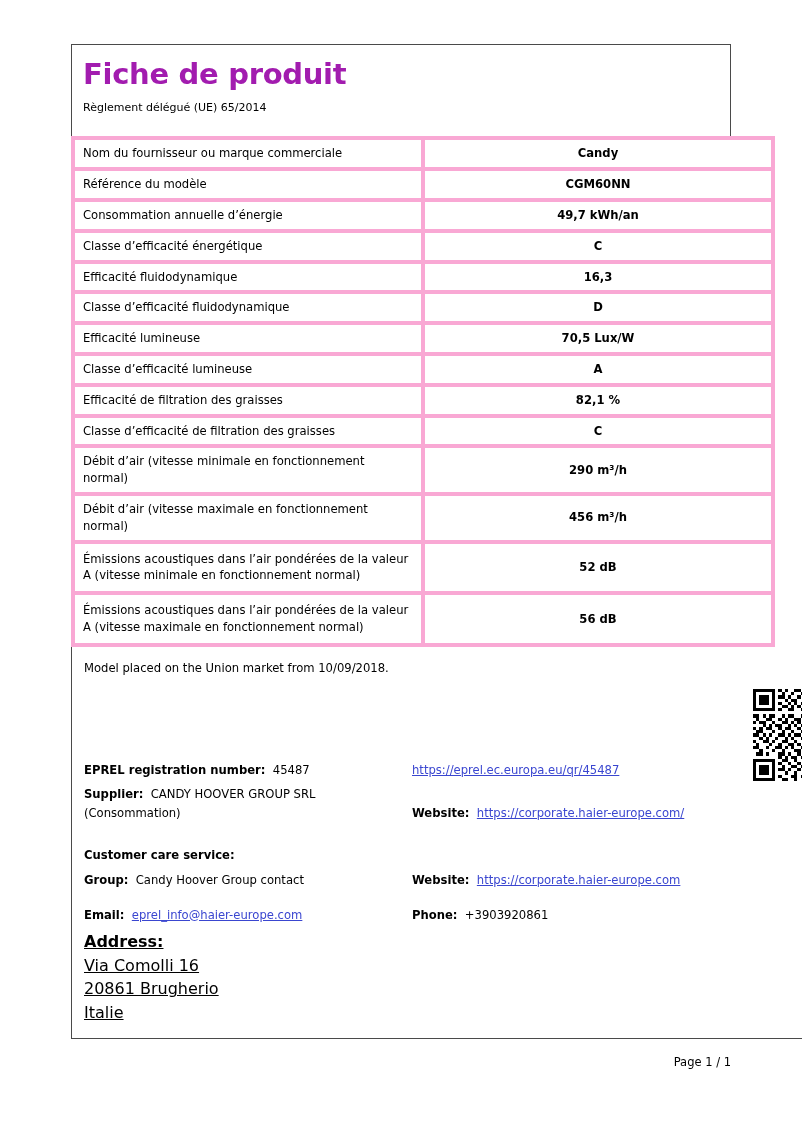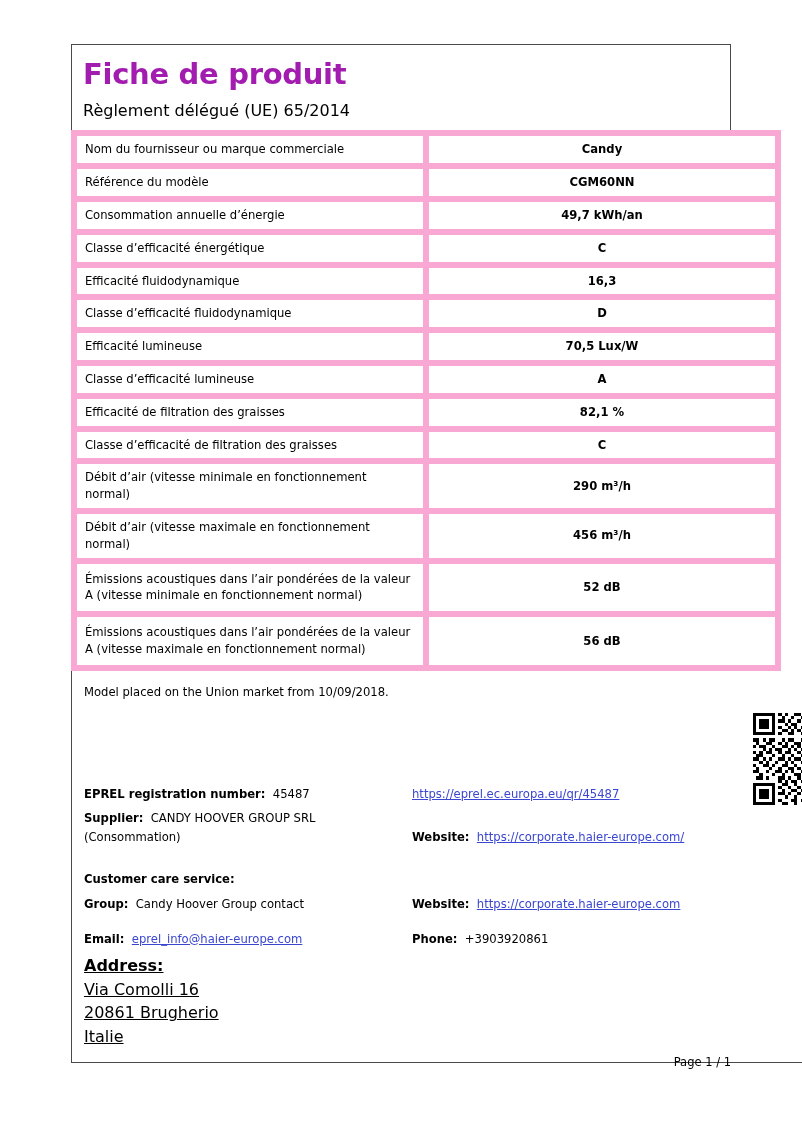--- a/index.html
+++ b/index.html
@@ -38,33 +38,33 @@
     font-family: "DejaVu Sans", sans-serif;
     font-size: 29px;
     font-weight: bold;
     color: #a21caf;
     letter-spacing: -0.3px;
     line-height: 1.05;
     margin: 0 0 12px 0;
     padding-left: 3px;
   }
   .doc-subtitle {
-    font-size: 16px;
+    font-size: 11px;
     color: #000;
     padding-left: 3px;
-    margin-bottom: 2px;
+    margin-bottom: 14px;
   }
   
   table.spec {
     border-collapse: collapse;
     width: 660px;
     table-layout: fixed;
   }
   table.spec td {
-    border: 6px solid #f9a8d4;
+    border: 4px solid #f9a8d4;
     font-size: 11.6px;
     padding: 5px 8px;
     vertical-align: middle;
     line-height: 1.45;
   }
   td.label {
     width: 330px;
     text-align: left;
   }
   td.value {

